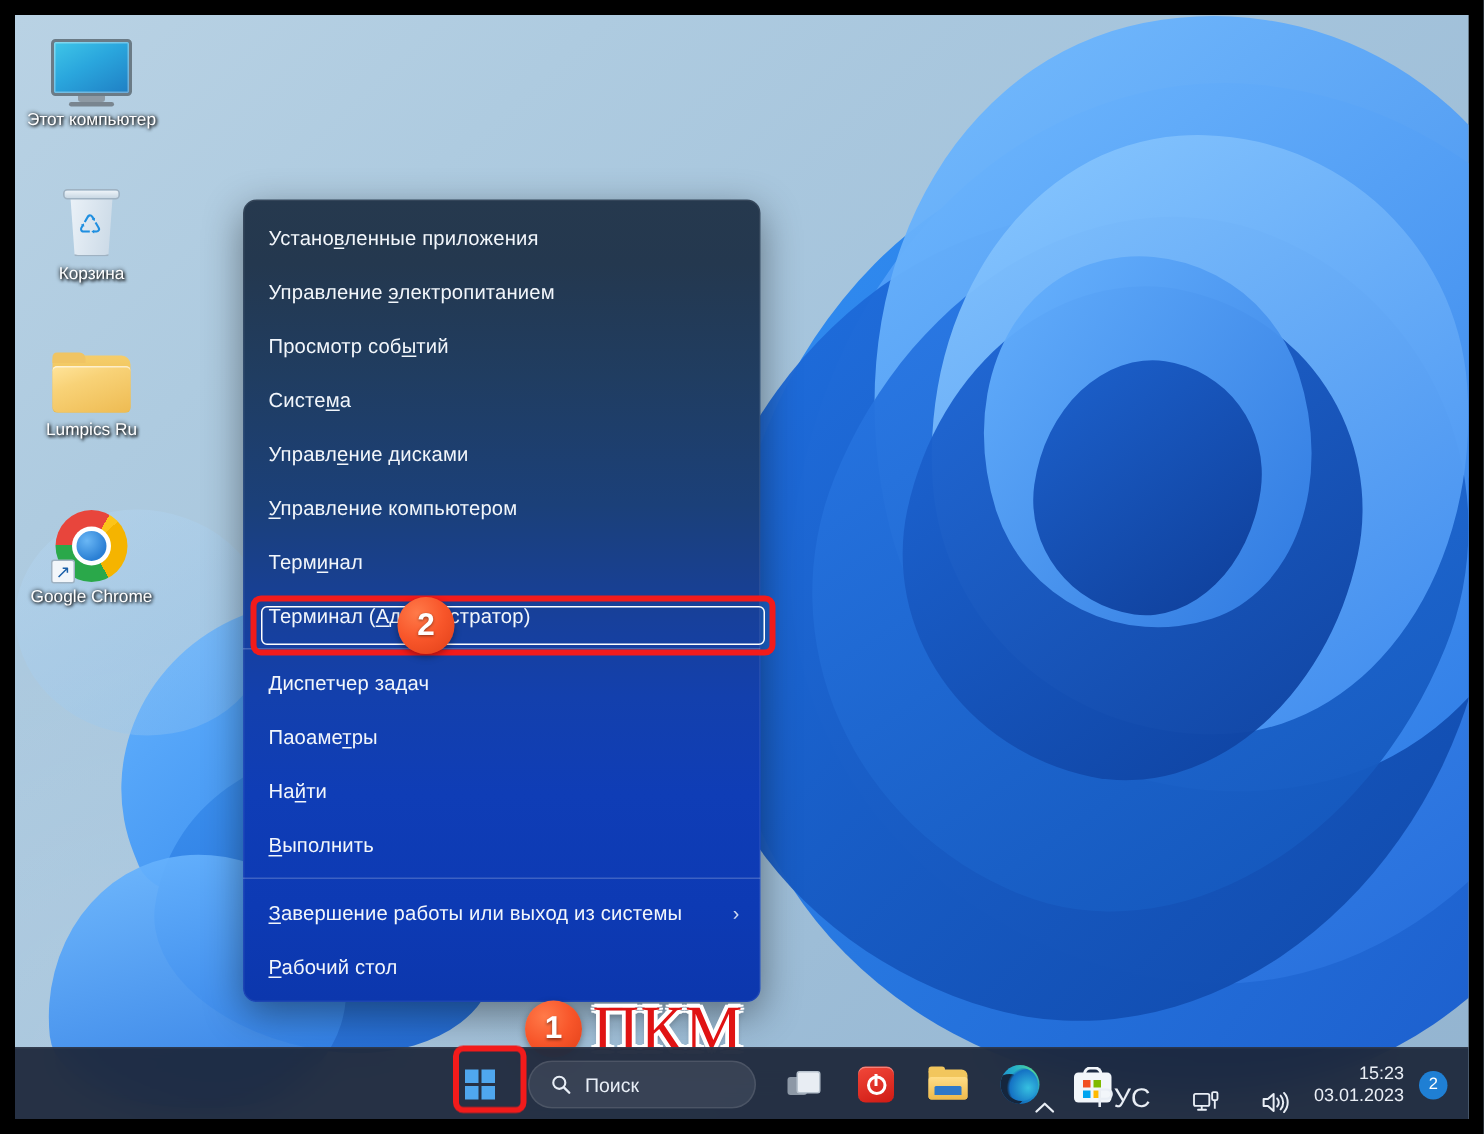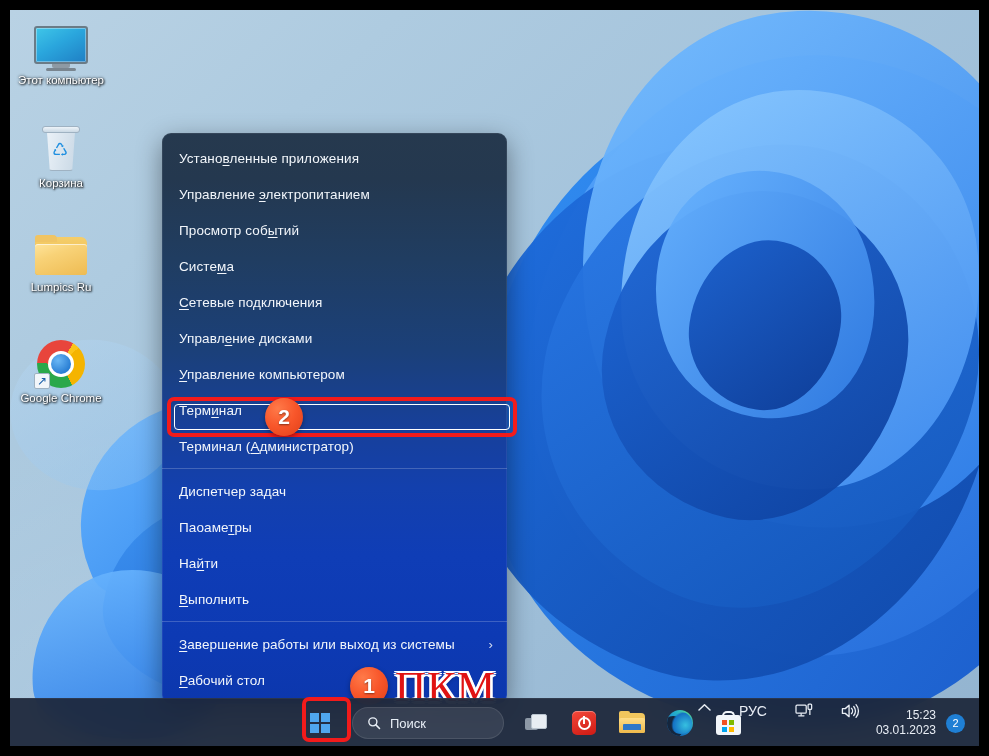--- a/index.html
+++ b/index.html
@@ -243,21 +243,21 @@
   .store-handle { position:absolute; left:6px; top:0; width:13px; height:9px; border:2.2px solid #f2f6fa; border-bottom:0; border-radius:5px 5px 0 0; }
   .ms-grid { position:absolute; left:6px; top:9px; width:12px; height:12px; display:grid; grid-template-columns:5px 5px; grid-template-rows:5px 5px; gap:2px;}
   .ms-grid i { display:block; }
 
   
   #tray {
     position:absolute; right: 8px; top: 0; height: 48px;
     display: flex; align-items: center; gap: 0px;
     color: #e9eef5;
   }
-  .tray-item { height:40px; display:flex; align-items:flex-start; justify-content:center; padding: 0 8px; border-radius:5px; font-size:14px;margin-left:12px; }
+  .tray-item { height:40px; display:flex; align-items:flex-end; justify-content:center; padding: 0 8px; border-radius:5px; font-size:18px;margin-left:12px; }
   #clock { text-align: right; line-height: 15px; font-size: 12px; padding: 0 10px 0 8px; }
   #notifbadge {
     width:19px; height:19px; border-radius:50%; background:#1f7fd4; color:#fff;
     font-size:11px; display:flex; align-items:center; justify-content:center; margin-right:6px;
   }
   svg { display:block; }
 </style>
 </head>
 <body>
 
@@ -330,23 +330,20 @@
       <span class="txt">Устано<u>в</u>ленные приложения</span>
       </div>
     <div class="mi">
       <span class="txt">Управление <u>э</u>лектропитанием</span>
       </div>
     <div class="mi">
       <span class="txt">Просмотр соб<u>ы</u>тий</span>
       </div>
     <div class="mi">
       <span class="txt">Систе<u>м</u>а</span>
-      </div>
-    <div class="mi">
-      <span class="txt"><u>С</u>етевые подключения</span>
       </div>
     <div class="mi">
       <span class="txt">Управл<u>е</u>ние дисками</span>
       </div>
     <div class="mi">
       <span class="txt"><u>У</u>правление компьютером</span>
       </div>
 
     <div class="mi hl">
       <span class="txt">Терм<u>и</u>нал</span>

